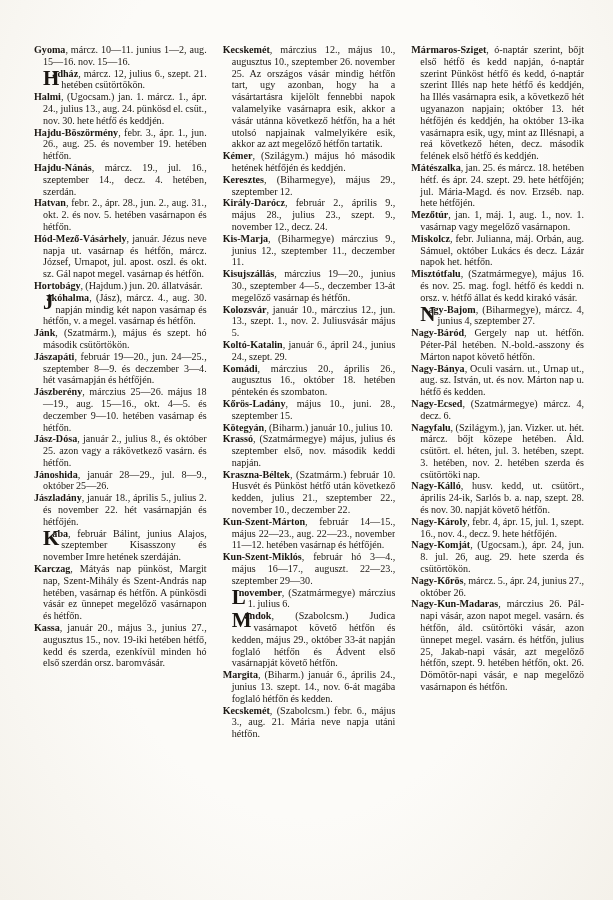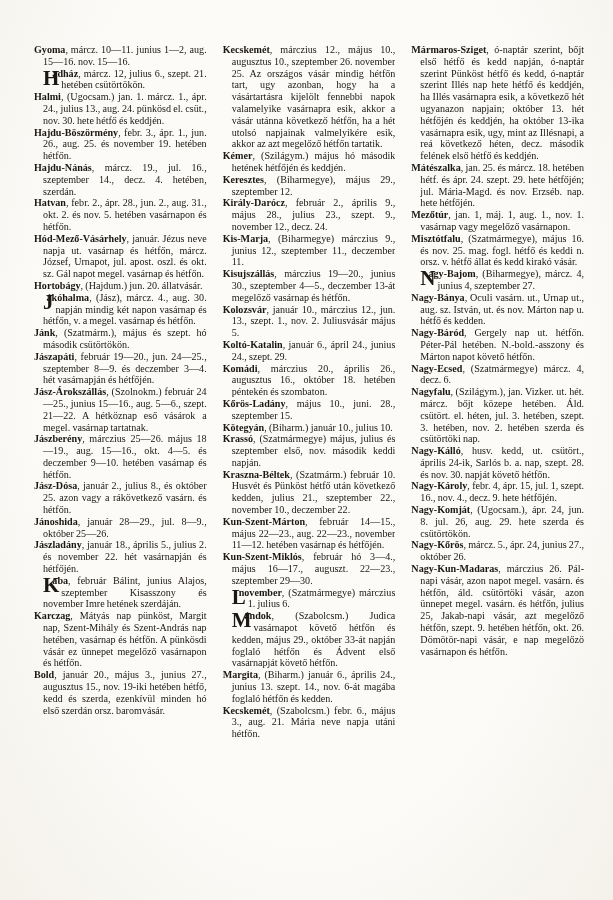--- a/index.html
+++ b/index.html
@@ -64,28 +64,27 @@
         <p class="entry"><span class="dropcap">H</span><b class="town">adház</b><span>, márcz. 12, julius 6., szept. 21. hetében csütörtökön.</span></p>
         <p class="entry"><b class="town">Halmi</b><span>, (Ugocsam.) jan. 1. márcz. 1., ápr. 24., julius 13., aug. 24. pünkösd el. csüt., nov. 30. hete hétfő és keddjén.</span></p>
         <p class="entry"><b class="town">Hajdu-Böszörmény</b><span>, febr. 3., ápr. 1., jun. 26., aug. 25. és november 19. hetében hétfőn.</span></p>
         <p class="entry"><b class="town">Hajdu-Nánás</b><span>, márcz. 19., jul. 16., szeptember 14., decz. 4. hetében, szerdán.</span></p>
         <p class="entry"><b class="town">Hatvan</b><span>, febr. 2., ápr. 28., jun. 2., aug. 31., okt. 2. és nov. 5. hetében vasárnapon és hétfőn.</span></p>
         <p class="entry"><b class="town">Hód-Mező-Vásárhely</b><span>, január. Jézus neve napja ut. vasárnap és hétfőn, márcz. József, Urnapot, jul. apost. oszl. és okt. sz. Gál napot megel. vasárnap és hétfőn.</span></p>
         <p class="entry"><b class="town">Hortobágy</b><span>, (Hajdum.) jun. 20. állatvásár.</span></p>
         <p class="entry"><span class="dropcap">J</span><b class="town">ákóhalma</b><span>, (Jász), márcz. 4., aug. 30. napján mindig két napon vasárnap és hétfőn, v. a megel. vasárnap és hétfőn.</span></p>
         <p class="entry"><b class="town">Jánk</b><span>, (Szatmárm.), május és szept. hó második csütörtökön.</span></p>
         <p class="entry"><b class="town">Jászapáti</b><span>, február 19—20., jun. 24—25., szeptember 8—9. és deczember 3—4. hét vasárnapján és hétfőjén.</span></p>
-        <p class="entry"><b class="town">Jász-Árokszállás</b><span>, (Szolnokm.) február 24—25., junius 15—16., aug. 5—6., szept. 21—22. A hétköznap eső vásárok a megel. vasárnap tartatnak.</span></p>
         <p class="entry"><b class="town">Jászberény</b><span>, márczius 25—26. május 18—19., aug. 15—16., okt. 4—5. és deczember 9—10. hetében vasárnap és hétfőn.</span></p>
         <p class="entry"><b class="town">Jász-Dósa</b><span>, január 2., julius 8., és október 25. azon vagy a rákövetkező vasárn. és hétfőn.</span></p>
         <p class="entry"><b class="town">Jánoshida</b><span>, január 28—29., jul. 8—9., október 25—26.</span></p>
         <p class="entry"><b class="town">Jászladány</b><span>, január 18., április 5., julius 2. és november 22. hét vasárnapján és hétfőjén.</span></p>
         <p class="entry"><span class="dropcap">K</span><b class="town">aba</b><span>, február Bálint, junius Alajos, szeptember Kisasszony és november Imre hetének szerdáján.</span></p>
         <p class="entry"><b class="town">Karczag</b><span>, Mátyás nap pünköst, Margit nap, Szent-Mihály és Szent-András nap hetében, vasárnap és hétfőn. A pünkösdi vásár ez ünnepet megelőző vasárnapon és hétfőn.</span></p>
-        <p class="entry"><b class="town">Bold</b><span>, január 20., május 3., junius 27., augusztus 15., nov. 19-iki hetében hétfő, kedd és szerda, ezenkívül minden hó első szerdán orsz. baromvásár.</span></p>
+        <p class="entry"><b class="town">Kassa</b><span>, január 20., május 3., junius 27., augusztus 15., nov. 19-iki hetében hétfő, kedd és szerda, ezenkívül minden hó első szerdán orsz. baromvásár.</span></p>
       </div>
     <div class="col">
         <p class="entry"><b class="town">Kecskemét</b><span>, márczius 12., május 10., augusztus 10., szeptember 26. november 25. Az országos vásár mindig hétfőn tart, ugy azonban, hogy ha a vásártartásra kijelölt fennebbi napok valamelyike vasárnapra esik, akkor a vásár utánna következő hétfőn, ha a hét utolsó napjainak valmelyikére esik, akkor az azt megelőző hétfőn tartatik.</span></p>
         <p class="entry"><b class="town">Kémer</b><span>, (Szilágym.) május hó második hetének hétfőjén és keddjén.</span></p>
         <p class="entry"><b class="town">Keresztes</b><span>, (Biharmegye), május 29., szeptember 12.</span></p>
         <p class="entry"><b class="town">Király-Darócz</b><span>, február 2., április 9., május 28., julius 23., szept. 9., november 12., decz. 24.</span></p>
         <p class="entry"><b class="town">Kis-Marja</b><span>, (Biharmegye) márczius 9., junius 12., szeptember 11., deczember 11.</span></p>
         <p class="entry"><b class="town">Kisujszállás</b><span>, márczius 19—20., junius 30., szeptember 4—5., deczember 13-át megelőző vasárnap és hétfőn.</span></p>
         <p class="entry"><b class="town">Kolozsvár</b><span>, január 10., márczius 12., jun. 13., szept. 1., nov. 2. Juliusvásár május 5.</span></p>
         <p class="entry"><b class="town">Koltó-Katalin</b><span>, január 6., ápril 24., junius 24., szept. 29.</span></p>
@@ -98,24 +97,25 @@
         <p class="entry"><b class="town">Kun-Szent-Miklós</b><span>, február hó 3—4., május 16—17., auguszt. 22—23., szeptember 29—30.</span></p>
         <p class="entry"><span class="dropcap">L</span><b class="town">november</b><span>, (Szatmármegye) márczius 1. julius 6.</span></p>
         <p class="entry"><span class="dropcap">M</span><b class="town">ándok</b><span>, (Szabolcsm.) Judica vasárnapot követő hétfőn és kedden, május 29., október 33-át napján foglaló hétfőn és Ádvent első vasárnapját követő hétfőn.</span></p>
         <p class="entry"><b class="town">Margita</b><span>, (Biharm.) január 6., április 24., junius 13. szept. 14., nov. 6-át magába foglaló hétfőn és kedden.</span></p>
         <p class="entry"><b class="town">Kecskemét</b><span>, (Szabolcsm.) febr. 6., május 3., aug. 21. Mária neve napja utáni hétfőn.</span></p>
       </div>
     <div class="col">
         <p class="entry"><b class="town">Mármaros-Sziget</b><span>, ó-naptár szerint, bőjt első hétfő és kedd napján, ó-naptár szerint Pünköst hétfő és kedd, ó-naptár szerint Illés nap hete hétfő és keddjén, ha Illés vasárnapra esik, a következő hét ugyanazon napjain; október 13. hét hétfőjén és keddjén, ha október 13-ika vasárnapra esik, ugy, mint az Illésnapi, a reá következő héten, decz. második felének első hétfő és keddjén.</span></p>
         <p class="entry"><b class="town">Mátészalka</b><span>, jan. 25. és márcz. 18. hetében hétf. és ápr. 24. szept. 29. hete hétfőjén; jul. Mária-Magd. és nov. Erzséb. nap. hete hétfőjén.</span></p>
         <p class="entry"><b class="town">Mezőtúr</b><span>, jan. 1, máj. 1, aug. 1., nov. 1. vasárnap vagy megelőző vasárnapon.</span></p>
+        <p class="entry"><b class="town">Miskolcz</b><span>, febr. Julianna, máj. Orbán, aug. Sámuel, október Lukács és decz. Lázár napok het. hétfőn.</span></p>
         <p class="entry"><b class="town">Misztótfalu</b><span>, (Szatmármegye), május 16. és nov. 25. mag. fogl. hétfő és keddi n. orsz. v. hétfő állat és kedd kirakó vásár.</span></p>
         <p class="entry"><span class="dropcap">N</span><b class="town">agy-Bajom</b><span>, (Biharmegye), márcz. 4, junius 4, szeptember 27.</span></p>
+        <p class="entry"><b class="town">Nagy-Báród</b><span>, Gergely nap ut. hétfőn. Péter-Pál hetében. N.-bold.-asszony és Márton napot követő hétfőn.</span></p>
         <p class="entry"><b class="town">Nagy-Bánya</b><span>, Oculi vasárn. ut., Urnap ut., aug. sz. István, ut. és nov. Márton nap u. hétfő és kedden.</span></p>
-        <p class="entry"><b class="town">Nagy-Báród</b><span>, Gergely nap ut. hétfőn. Péter-Pál hetében. N.-bold.-asszony és Márton napot követő hétfőn.</span></p>
         <p class="entry"><b class="town">Nagy-Ecsed</b><span>, (Szatmármegye) márcz. 4, decz. 6.</span></p>
         <p class="entry"><b class="town">Nagyfalu</b><span>, (Szilágym.), jan. Vizker. ut. hét. márcz. bőjt közepe hetében. Áld. csütört. el. héten, jul. 3. hetében, szept. 3. hetében, nov. 2. hetében szerda és csütörtöki nap.</span></p>
         <p class="entry"><b class="town">Nagy-Kálló</b><span>, husv. kedd, ut. csütört., április 24-ik, Sarlós b. a. nap, szept. 28. és nov. 30. napját követő hétfőn.</span></p>
         <p class="entry"><b class="town">Nagy-Károly</b><span>, febr. 4, ápr. 15, jul. 1, szept. 16., nov. 4., decz. 9. hete hétfőjén.</span></p>
         <p class="entry"><b class="town">Nagy-Komját</b><span>, (Ugocsam.), ápr. 24, jun. 8. jul. 26, aug. 29. hete szerda és csütörtökön.</span></p>
         <p class="entry"><b class="town">Nagy-Kőrös</b><span>, márcz. 5., ápr. 24, junius 27., október 26.</span></p>
         <p class="entry"><b class="town">Nagy-Kun-Madaras</b><span>, márczius 26. Pál-napi vásár, azon napot megel. vasárn. és hétfőn, áld. csütörtöki vásár, azon ünnepet megel. vasárn. és hétfőn, julius 25, Jakab-napi vásár, azt megelőző hétfőn, szept. 9. hetében hétfőn, okt. 26. Dömötör-napi vásár, e nap megelőzö vasárnapon és hétfőn.</span></p>
       </div>
   </div>
 </div>

